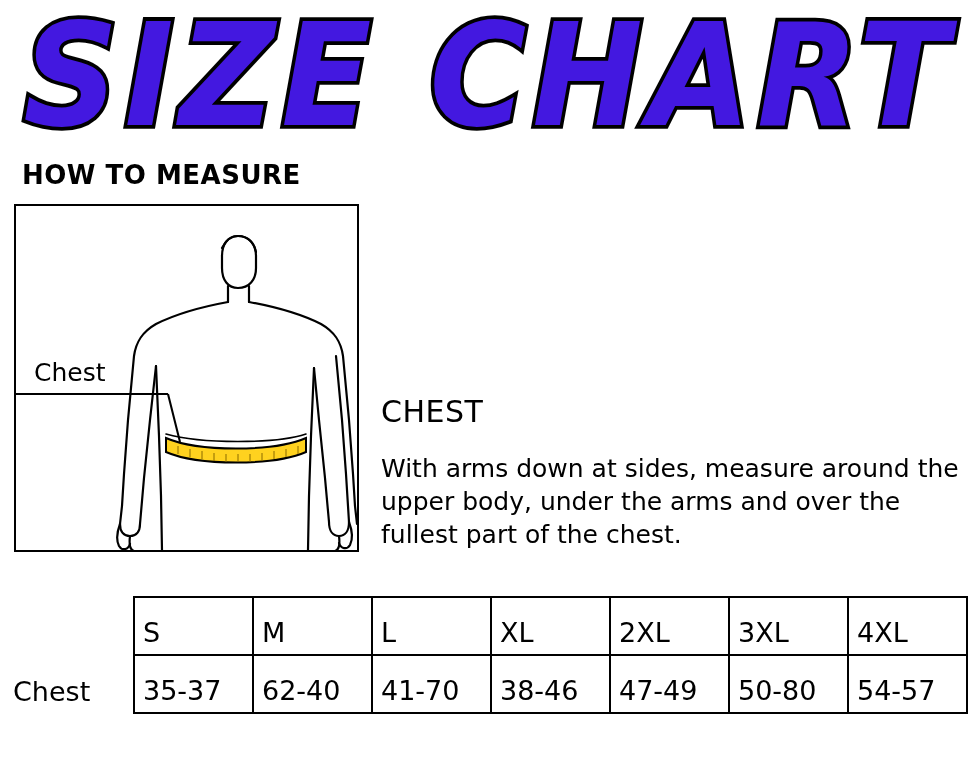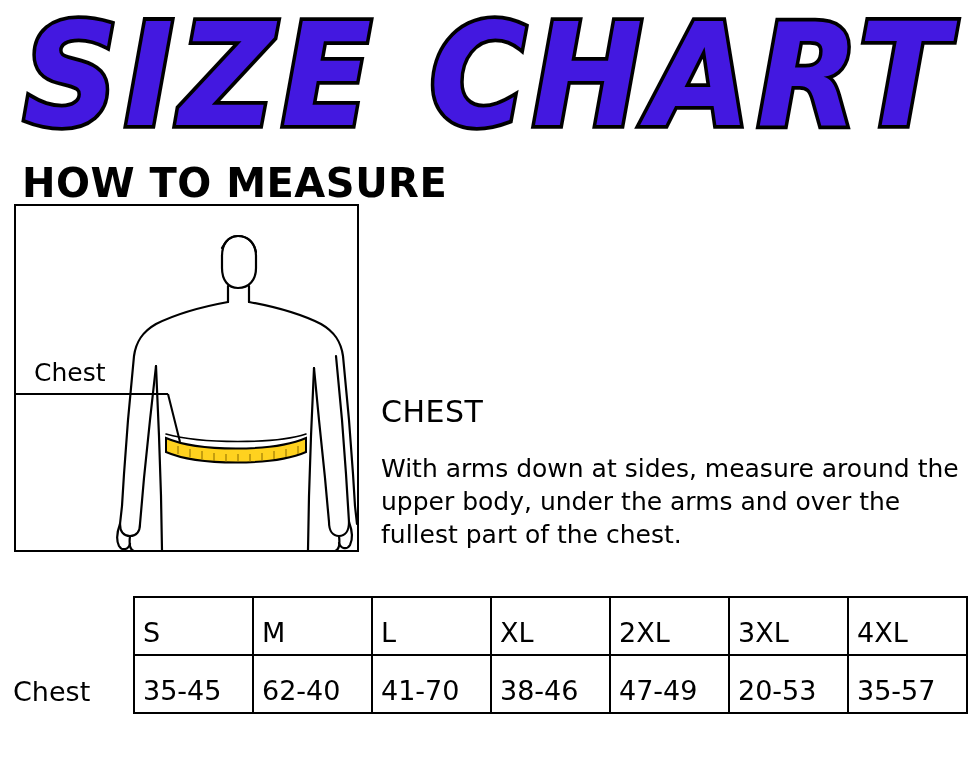--- a/index.html
+++ b/index.html
@@ -37,21 +37,21 @@
     white-space: nowrap;
   }
 
   
   .how-to {
     position: absolute;
     left: 22px;
     top: 160px;
     font-family: "DejaVu Sans", sans-serif;
     font-weight: bold;
-    font-size: 40px;
+    font-size: 26px;
     letter-spacing: 0.5px;
     color: #000000;
   }
 
   
   .figure-box {
     position: absolute;
     left: 14px;
     top: 204px;
     width: 345px;
@@ -213,22 +213,22 @@
     <td class="cell">S</td>
     <td class="cell">M</td>
     <td class="cell">L</td>
     <td class="cell">XL</td>
     <td class="cell">2XL</td>
     <td class="cell">3XL</td>
     <td class="cell">4XL</td>
   </tr>
   <tr>
     <td class="rowlabel">Chest</td>
-    <td class="cell">35-45</td>
+    <td class="cell">35-37</td>
     <td class="cell">62-40</td>
     <td class="cell">41-70</td>
     <td class="cell">38-46</td>
     <td class="cell">47-49</td>
-    <td class="cell">20-53</td>
-    <td class="cell">35-57</td>
+    <td class="cell">50-80</td>
+    <td class="cell">54-57</td>
   </tr>
 </tbody>
   </table>
 
 </body></html>

